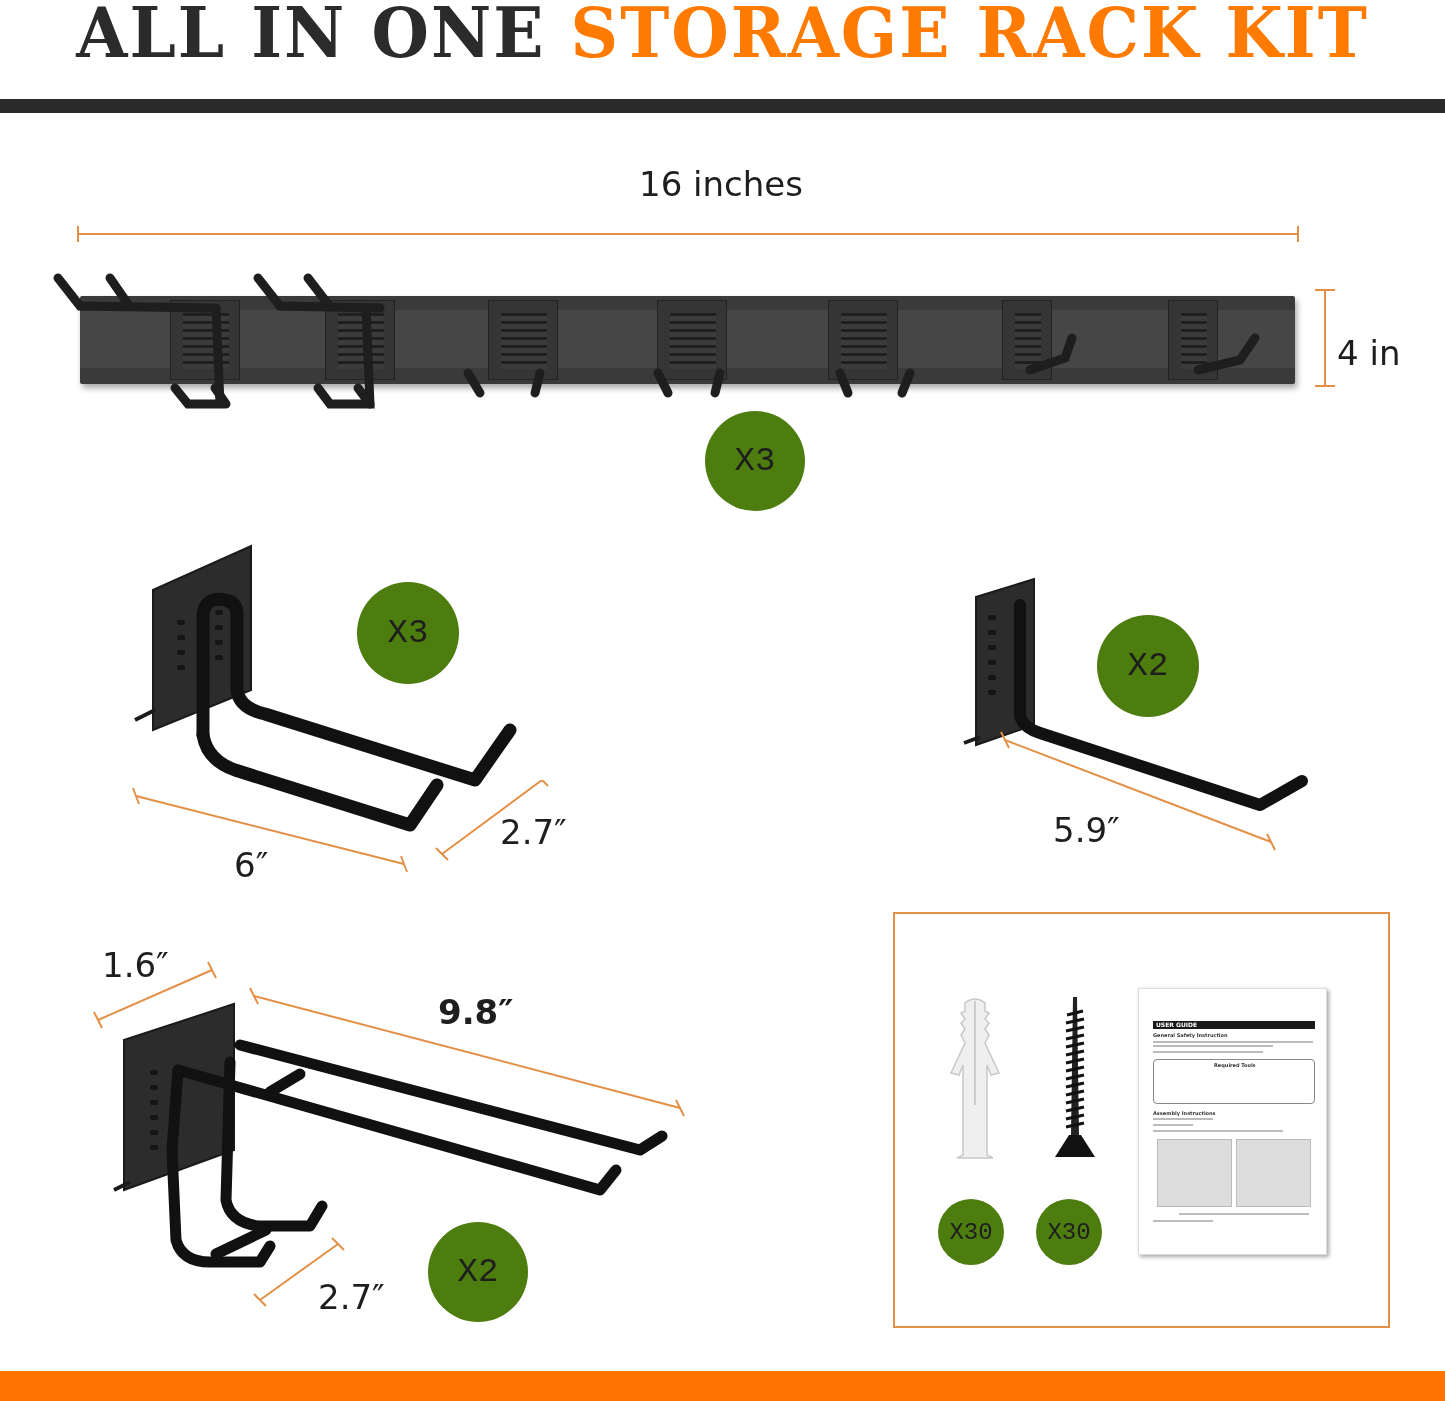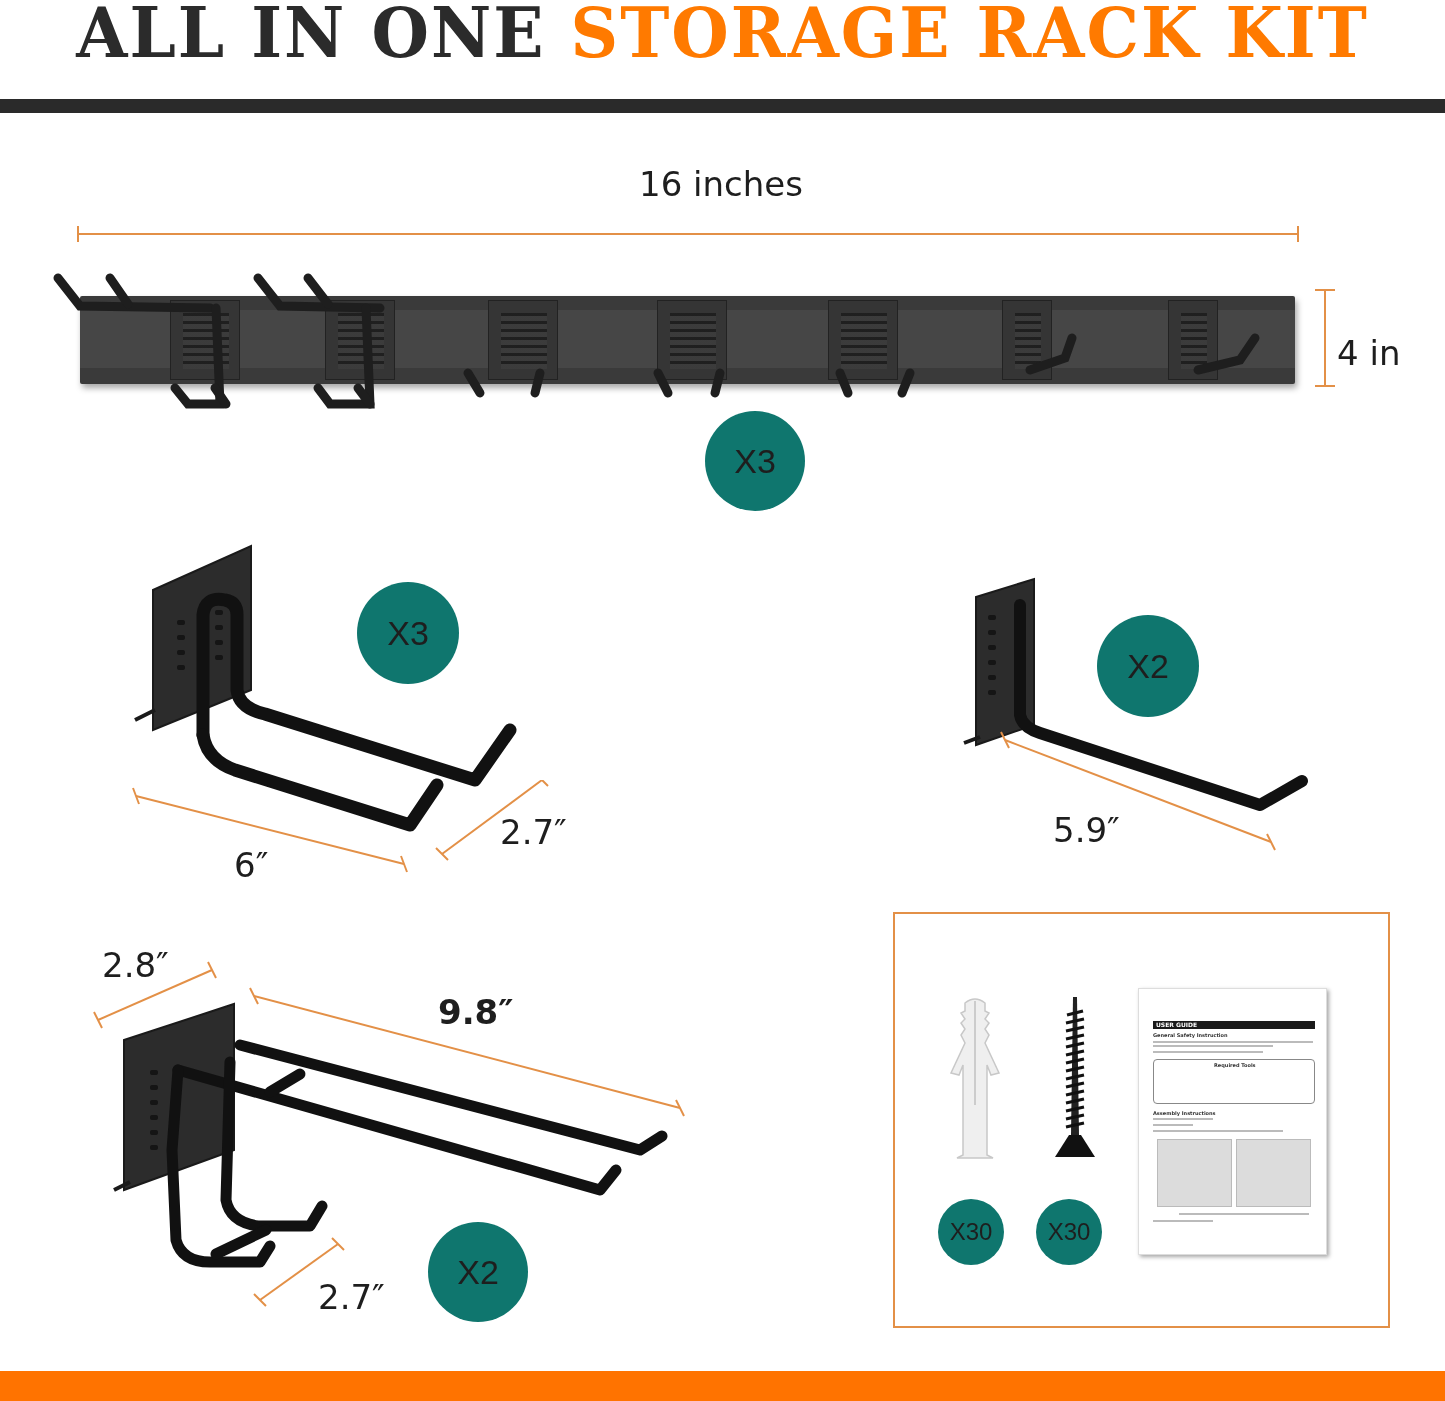--- a/index.html
+++ b/index.html
@@ -4,21 +4,21 @@
 <style>
   * { box-sizing: border-box; margin: 0; padding: 0; }
   body { width: 1445px; height: 1401px; background: #ffffff; position: relative; overflow: hidden; font-family: "DejaVu Sans", sans-serif; color: #222; }
   .abs { position: absolute; }
   .title { left: 0; top: 0; width: 1445px; height: 70px; text-align: center; font-family: "DejaVu Serif", serif; font-weight: 900; font-size: 66px; letter-spacing: 2px; line-height: 66px; transform: scaleY(1.05); }
   .title .dark { color: #2b2b2b; }
   .title .orange { color: #ff7a00; }
   .topbar { left: 0; top: 99px; width: 1445px; height: 14px; background: #2a2a2a; }
   .bottombar { left: 0; top: 1371px; width: 1445px; height: 30px; background: #ff7300; }
   .dimtext { font-family: "DejaVu Sans", sans-serif; color: #1e1e1e; font-size: 34px; white-space: nowrap; }
-  .badge { border-radius: 50%; background: #0f766e; color: #1e1e1e; display: flex; align-items: center; justify-content: center; font-family: Liberation Sans, sans-serif; font-size: 34px; }
+  .badge { border-radius: 50%; background: #4d7c0f; color: #1e1e1e; display: flex; align-items: center; justify-content: center; font-family: Liberation Mono, monospace; font-size: 34px; }
   .rail { left: 80px; top: 296px; width: 1215px; height: 88px; background: #3a3a3a; border-radius: 2px; box-shadow: 2px 4px 6px rgba(0,0,0,0.35); }
   .rail-inner { position: absolute; left: 0; top: 14px; width: 100%; height: 58px; background: #464646; }
   .rail-bracket { position: absolute; top: 4px; width: 70px; height: 80px; background: #353535; border: 1px solid #222; }
   .rail-bracket .slots { position: absolute; left: 12px; top: 12px; width: 46px; height: 56px; background: repeating-linear-gradient(to bottom, #1a1a1a 0 3px, #3d3d3d 3px 8px); opacity: 0.8; }
   .guide-box { left: 893px; top: 912px; width: 497px; height: 416px; border: 2px solid #e39047; }
   .manual { left: 1138px; top: 988px; width: 189px; height: 267px; background: #fff; box-shadow: 2px 2px 4px rgba(0,0,0,0.35); border: 1px solid #ddd; }
   .manual .hdr { position: absolute; left: 14px; top: 32px; width: 162px; height: 8px; background: #1a1a1a; color: #fff; font-size: 6px; line-height: 8px; padding-left: 3px; font-weight: bold; }
   .manual .small { position: absolute; left: 14px; font-size: 5px; color: #333; white-space: nowrap; font-weight: bold; }
   .manual .line { position: absolute; left: 14px; height: 2px; background: #bbb; }
   .manual .tools { position: absolute; left: 14px; top: 70px; width: 162px; height: 45px; border: 1px solid #888; border-radius: 4px; }
@@ -155,21 +155,21 @@
     <line x1="4" y1="52" x2="12" y2="68"></line>
       <line x1="118" y1="2" x2="126" y2="18"></line>
     <line x1="164" y1="36" x2="590" y2="148"></line>
     <line x1="160" y1="28" x2="168" y2="44"></line>
       <line x1="586" y1="140" x2="594" y2="156"></line>
     <line x1="170" y1="340" x2="248" y2="284"></line>
     <line x1="164" y1="334" x2="176" y2="346"></line>
       <line x1="242" y1="278" x2="254" y2="290"></line>
   </g>
 </svg>
-<div class="abs dimtext" style="left:102px; top:945px;">2.8″</div>
+<div class="abs dimtext" style="left:102px; top:945px;">1.6″</div>
 <div class="abs dimtext" style="left:438px; top:992px;font-weight:bold;">9.8″</div>
 <svg class="abs" style="left:110px; top:1000px;" width="580" height="280">
   <polygon points="14,40 124,4 124,150 14,190" fill="#2c2c2c" stroke="#1a1a1a" stroke-width="2"></polygon>
   <line x1="4" y1="190" x2="20" y2="182" stroke="#1a1a1a" stroke-width="4"></line>
   <g fill="#151515">
     <rect x="40" y="70" width="8" height="5" rx="2"></rect>
       <rect x="40" y="85" width="8" height="5" rx="2"></rect>
     <rect x="40" y="100" width="8" height="5" rx="2"></rect>
       <rect x="40" y="115" width="8" height="5" rx="2"></rect>
     <rect x="40" y="130" width="8" height="5" rx="2"></rect>

